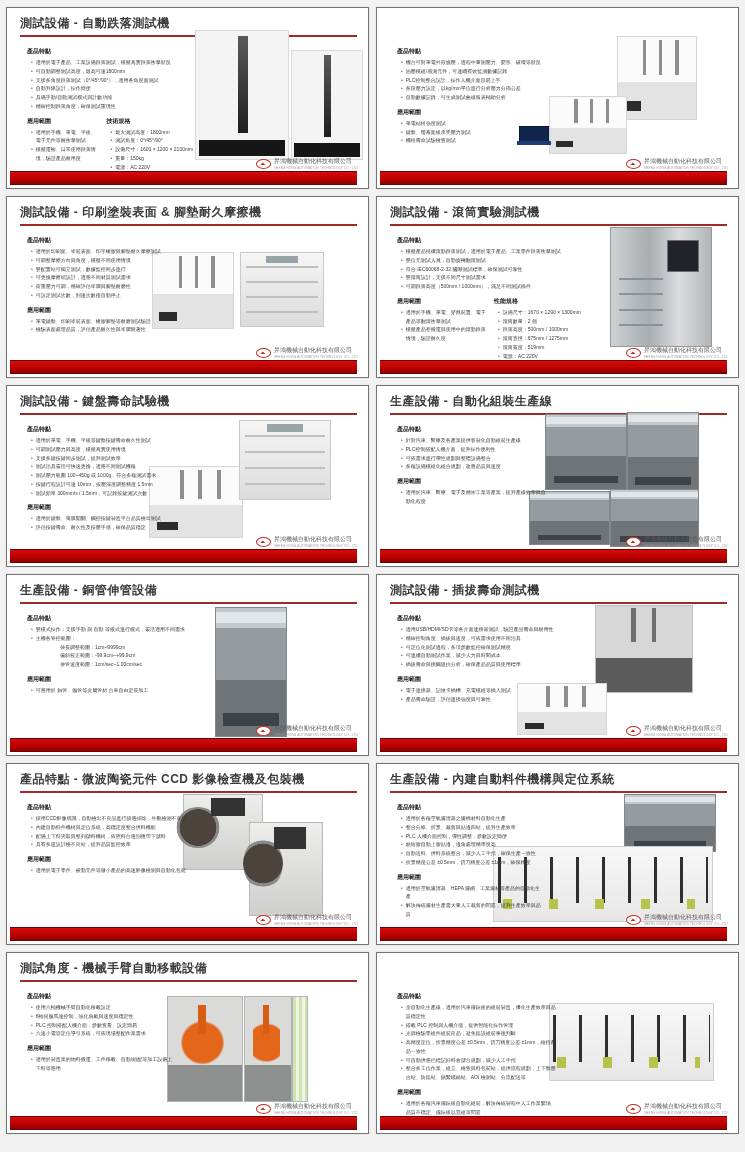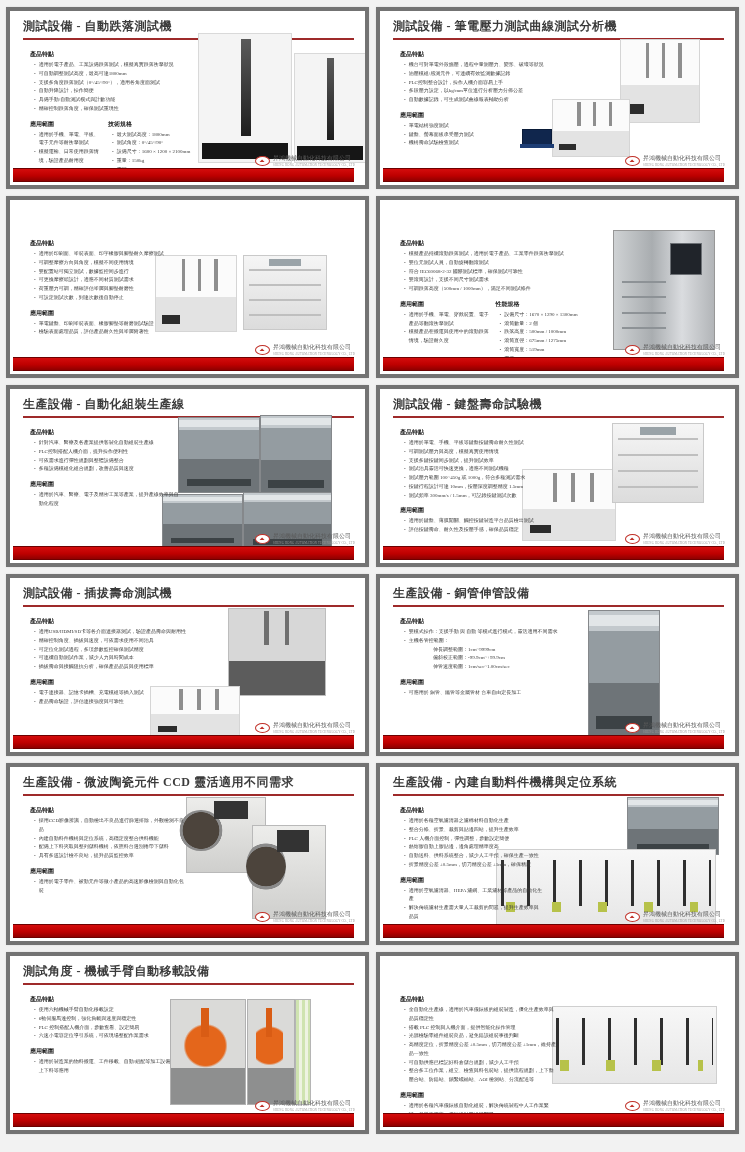--- a/index.html
+++ b/index.html
@@ -1,18 +1,18 @@
 <!DOCTYPE html>
 <html><head>
 <meta charset="utf-8">
 <style>
   html,body{margin:0;padding:0;}
   body{width:745px;height:1152px;background:#f2f2f2;font-family:"Liberation Sans",sans-serif;overflow:hidden;}
   .grid{display:grid;grid-template-columns:363px 363px;grid-auto-rows:182px;gap:7px;padding:7px 0 7px 6px;}
-  .panel{position:relative;background:#ffffff;border:4px solid #737373;box-shadow:0 0 2px rgba(0,0,0,.10);overflow:hidden;font-family:Liberation Serif, serif;}
+  .panel{position:relative;background:#ffffff;border:1px solid #737373;box-shadow:0 0 2px rgba(0,0,0,.10);overflow:hidden;}
   .title{margin:7px 11px 0 13px;padding-bottom:3px;font-size:12px;font-weight:bold;color:#3b3b3b;letter-spacing:.5px;border-bottom:2px solid #9e2a2a;white-space:nowrap;}
   .secs{position:absolute;top:36px;left:14px;bottom:30px;z-index:3;display:flex;flex-wrap:wrap;align-content:flex-start;width:48%;}
   .sec{width:100%;margin-bottom:3px;}
   .sec-h{font-size:6px;font-weight:bold;color:#1d1d1d;margin:3px 0 2px 6px;}
   .b{display:flex;gap:3px;font-size:5px;color:#3d3d3d;line-height:1.75;margin-left:10px;}
   .b .dot{color:#666;font-size:5px;}
   .b.nodot{margin-left:34px;}
   
   .brand{position:absolute;right:10px;bottom:17px;display:flex;align-items:center;gap:3px;z-index:4;}
   .brand .co{font-size:6px;color:#5a5a5a;line-height:1.1;text-align:left;}
@@ -166,21 +166,20 @@
         <span>昇鴻機械自動化科技有限公司</span><br>
         <span class="sub">SHENG HONG AUTOMATION TECHNOLOGY CO., LTD</span>
       </span>
     </div>
     <div class="redbar"></div>
   <div class="ph ph-0 k-tower"></div>
       <div class="ph ph-1 k-tower"></div>
     </section>
 
   <section class="panel p1">
-    <h1 class="title">測試設備 - 筆電壓力測試曲線測試分析機</h1>
     <div class="secs">
         <div class="sec sec0">
           <div class="sec-h">產品特點</div>
           <div class="b">
             <span class="dot">•</span>
             <span>機台可對筆電外殼施壓，過程中量測壓力、變形、破壞等狀況</span>
           </div>
           <div class="b">
             <span class="dot">•</span>
             <span>油壓模組/感測元件，可連續有效監測數據記錄</span>
@@ -221,20 +220,21 @@
         <span class="sub">SHENG HONG AUTOMATION TECHNOLOGY CO., LTD</span>
       </span>
     </div>
     <div class="redbar"></div>
   <div class="ph ph-0 k-bench"></div>
       <div class="ph ph-1 k-bench"></div>
       <div class="ph ph-2 k-laptop"></div>
     </section>
 
   <section class="panel p2">
+    <h1 class="title">測試設備 - 印刷塗裝表面 &amp; 腳墊耐久摩擦機</h1>
     <div class="secs">
         <div class="sec sec0">
           <div class="sec-h">產品特點</div>
           <div class="b">
             <span class="dot">•</span>
             <span>適用於印刷面、塗裝表面、印字橡膠與腳墊耐久摩擦測試</span>
           </div>
           <div class="b">
             <span class="dot">•</span>
             <span>可調整摩擦方向與角度，模擬不同使用情境</span>
@@ -274,20 +274,21 @@
         <span>昇鴻機械自動化科技有限公司</span><br>
         <span class="sub">SHENG HONG AUTOMATION TECHNOLOGY CO., LTD</span>
       </span>
     </div>
     <div class="redbar"></div>
   <div class="ph ph-0 k-bench"></div>
       <div class="ph ph-1 k-cart"></div>
     </section>
 
   <section class="panel p3">
+    <h1 class="title">測試設備 - 滾筒實驗測試機</h1>
     <div class="secs">
         <div class="sec sec0">
           <div class="sec-h">產品特點</div>
           <div class="b">
             <span class="dot">•</span>
             <span>模擬產品持續滾動跌落測試，適用於電子產品、工業零件跌落衝擊測試</span>
           </div>
           <div class="b">
             <span class="dot">•</span>
             <span>雙位元測試人員，自動旋轉翻滾測試</span>
@@ -346,20 +347,78 @@
       </div>
     <div class="brand">
       <span class="logo"></span>
       <span class="co">
         <span>昇鴻機械自動化科技有限公司</span><br>
         <span class="sub">SHENG HONG AUTOMATION TECHNOLOGY CO., LTD</span>
       </span>
     </div>
     <div class="redbar"></div>
   <div class="ph ph-0 k-cabinet"></div>
+    </section>
+
+  <section class="panel p4">
+    <h1 class="title">測試設備 - 鍵盤壽命試驗機</h1>
+    <div class="secs">
+        <div class="sec sec0">
+          <div class="sec-h">產品特點</div>
+          <div class="b">
+            <span class="dot">•</span>
+            <span>適用於筆電、手機、平板等鍵盤按鍵壽命耐久性測試</span>
+          </div>
+          <div class="b">
+            <span class="dot">•</span>
+            <span>可調測試壓力與高度，模擬真實使用情境</span>
+          </div>
+          <div class="b">
+            <span class="dot">•</span>
+            <span>支援多鍵按鍵同步測試，提升測試效率</span>
+          </div>
+          <div class="b">
+            <span class="dot">•</span>
+            <span>測試治具靈活可快速更換，適應不同測試機種</span>
+          </div>
+          <div class="b">
+            <span class="dot">•</span>
+            <span>測試壓力範圍 100~450g 或 1000g，符合多種測試需求</span>
+          </div>
+          <div class="b">
+            <span class="dot">•</span>
+            <span>按鍵行程設計可達 10mm，按壓深度調整精度 1.5mm</span>
+          </div>
+          <div class="b">
+            <span class="dot">•</span>
+            <span>測試頻率 300mm/s / 1.5mm，可記錄按鍵測試次數</span>
+          </div>
+        </div>
+        <div class="sec sec1">
+          <div class="sec-h">應用範圍</div>
+          <div class="b">
+            <span class="dot">•</span>
+            <span>適用於鍵盤、薄膜開關、觸控按鍵製造平台品質檢出測試</span>
+          </div>
+          <div class="b">
+            <span class="dot">•</span>
+            <span>評估按鍵壽命、耐久性及按壓手感，確保品質穩定</span>
+          </div>
+        </div>
+      </div>
+    <div class="brand">
+      <span class="logo"></span>
+      <span class="co">
+        <span>昇鴻機械自動化科技有限公司</span><br>
+        <span class="sub">SHENG HONG AUTOMATION TECHNOLOGY CO., LTD</span>
+      </span>
+    </div>
+    <div class="redbar"></div>
+  <div class="ph ph-0 k-bench"></div>
+      <div class="ph ph-1 k-cart"></div>
     </section>
 
   <section class="panel p5">
     <h1 class="title">生產設備 - 自動化組裝生產線</h1>
     <div class="secs">
         <div class="sec sec0">
           <div class="sec-h">產品特點</div>
           <div class="b">
             <span class="dot">•</span>
             <span>針對汽車、醫療及各產業提供客製化自動組裝生產線</span>
@@ -392,76 +451,60 @@
         <span class="sub">SHENG HONG AUTOMATION TECHNOLOGY CO., LTD</span>
       </span>
     </div>
     <div class="redbar"></div>
   <div class="ph ph-0 k-photoline"></div>
       <div class="ph ph-1 k-photoline"></div>
       <div class="ph ph-2 k-photoline"></div>
       <div class="ph ph-3 k-photoline"></div>
     </section>
 
-  <section class="panel p4">
-    <h1 class="title">測試設備 - 鍵盤壽命試驗機</h1>
-    <div class="secs">
-        <div class="sec sec0">
-          <div class="sec-h">產品特點</div>
-          <div class="b">
-            <span class="dot">•</span>
-            <span>適用於筆電、手機、平板等鍵盤按鍵壽命耐久性測試</span>
-          </div>
-          <div class="b">
-            <span class="dot">•</span>
-            <span>可調測試壓力與高度，模擬真實使用情境</span>
-          </div>
-          <div class="b">
-            <span class="dot">•</span>
-            <span>支援多鍵按鍵同步測試，提升測試效率</span>
-          </div>
-          <div class="b">
-            <span class="dot">•</span>
-            <span>測試治具靈活可快速更換，適應不同測試機種</span>
-          </div>
-          <div class="b">
-            <span class="dot">•</span>
-            <span>測試壓力範圍 100~450g 或 1000g，符合多種測試需求</span>
-          </div>
-          <div class="b">
-            <span class="dot">•</span>
-            <span>按鍵行程設計可達 10mm，按壓深度調整精度 1.5mm</span>
-          </div>
-          <div class="b">
-            <span class="dot">•</span>
-            <span>測試頻率 300mm/s / 1.5mm，可記錄按鍵測試次數</span>
-          </div>
-        </div>
-        <div class="sec sec1">
-          <div class="sec-h">應用範圍</div>
-          <div class="b">
-            <span class="dot">•</span>
-            <span>適用於鍵盤、薄膜開關、觸控按鍵製造平台品質檢出測試</span>
-          </div>
-          <div class="b">
-            <span class="dot">•</span>
-            <span>評估按鍵壽命、耐久性及按壓手感，確保品質穩定</span>
-          </div>
-        </div>
-      </div>
-    <div class="brand">
-      <span class="logo"></span>
-      <span class="co">
-        <span>昇鴻機械自動化科技有限公司</span><br>
-        <span class="sub">SHENG HONG AUTOMATION TECHNOLOGY CO., LTD</span>
-      </span>
-    </div>
-    <div class="redbar"></div>
-  <div class="ph ph-0 k-bench"></div>
-      <div class="ph ph-1 k-cart"></div>
+  <section class="panel p7">
+    <h1 class="title">生產設備 - 銅管伸管設備</h1>
+    <div class="secs">
+        <div class="sec sec0">
+          <div class="sec-h">產品特點</div>
+          <div class="b">
+            <span class="dot">•</span>
+            <span>雙模式操作：支援手動 與 自動 等模式進行模式，靈活適用不同需求</span>
+          </div>
+          <div class="b">
+            <span class="dot">•</span>
+            <span>主機各管控範圍：</span>
+          </div>
+          <div class="b nodot">
+            <span>　伸長調整範圍：1cm~9999cm</span>
+          </div>
+          <div class="b nodot">
+            <span>　偏斜校正範圍：-99.9cm~+99.9cm</span>
+          </div>
+          <div class="b nodot">
+            <span>　伸管速度範圍：1cm/sec~1.00cm/sec</span>
+          </div>
+        </div>
+        <div class="sec sec1">
+          <div class="sec-h">應用範圍</div>
+          <div class="b">
+            <span class="dot">•</span>
+            <span>可應用於 銅管、鐵管等金屬管材 台車自由定長加工</span>
+          </div>
+        </div>
+      </div>
+    <div class="brand">
+      <span class="logo"></span>
+      <span class="co">
+        <span>昇鴻機械自動化科技有限公司</span><br>
+        <span class="sub">SHENG HONG AUTOMATION TECHNOLOGY CO., LTD</span>
+      </span>
+    </div>
+    <div class="redbar"></div>
+  <div class="ph ph-0 k-photoline"></div>
     </section>
 
   <section class="panel p6">
     <h1 class="title">測試設備 - 插拔壽命測試機</h1>
     <div class="secs">
         <div class="sec sec0">
           <div class="sec-h">產品特點</div>
           <div class="b">
             <span class="dot">•</span>
             <span>適用USB/HDMI/SD卡等各介面連接器測試，驗證產品壽命與耐用性</span>
@@ -500,64 +543,22 @@
       <span class="co">
         <span>昇鴻機械自動化科技有限公司</span><br>
         <span class="sub">SHENG HONG AUTOMATION TECHNOLOGY CO., LTD</span>
       </span>
     </div>
     <div class="redbar"></div>
   <div class="ph ph-0 k-benchdark"></div>
       <div class="ph ph-1 k-bench"></div>
     </section>
 
-  <section class="panel p7">
-    <h1 class="title">生產設備 - 銅管伸管設備</h1>
-    <div class="secs">
-        <div class="sec sec0">
-          <div class="sec-h">產品特點</div>
-          <div class="b">
-            <span class="dot">•</span>
-            <span>雙模式操作：支援手動 與 自動 等模式進行模式，靈活適用不同需求</span>
-          </div>
-          <div class="b">
-            <span class="dot">•</span>
-            <span>主機各管控範圍：</span>
-          </div>
-          <div class="b nodot">
-            <span>　伸長調整範圍：1cm~9999cm</span>
-          </div>
-          <div class="b nodot">
-            <span>　偏斜校正範圍：-99.9cm~+99.9cm</span>
-          </div>
-          <div class="b nodot">
-            <span>　伸管速度範圍：1cm/sec~1.00cm/sec</span>
-          </div>
-        </div>
-        <div class="sec sec1">
-          <div class="sec-h">應用範圍</div>
-          <div class="b">
-            <span class="dot">•</span>
-            <span>可應用於 銅管、鐵管等金屬管材 台車自由定長加工</span>
-          </div>
-        </div>
-      </div>
-    <div class="brand">
-      <span class="logo"></span>
-      <span class="co">
-        <span>昇鴻機械自動化科技有限公司</span><br>
-        <span class="sub">SHENG HONG AUTOMATION TECHNOLOGY CO., LTD</span>
-      </span>
-    </div>
-    <div class="redbar"></div>
-  <div class="ph ph-0 k-photoline"></div>
-    </section>
-
   <section class="panel p8">
-    <h1 class="title">生產設備 - 微波陶瓷元件 CCD 靈活適用不同需求</h1>
+    <h1 class="title">產品特點 - 微波陶瓷元件 CCD 影像檢查機及包裝機</h1>
     <div class="secs">
         <div class="sec sec0">
           <div class="sec-h">產品特點</div>
           <div class="b">
             <span class="dot">•</span>
             <span>採用CCD影像辨識，自動檢出不良品進行篩選排除，外觀檢測不良品</span>
           </div>
           <div class="b">
             <span class="dot">•</span>
             <span>內建自動料件機構與定位系統，高穩定度整合供料機能</span>

